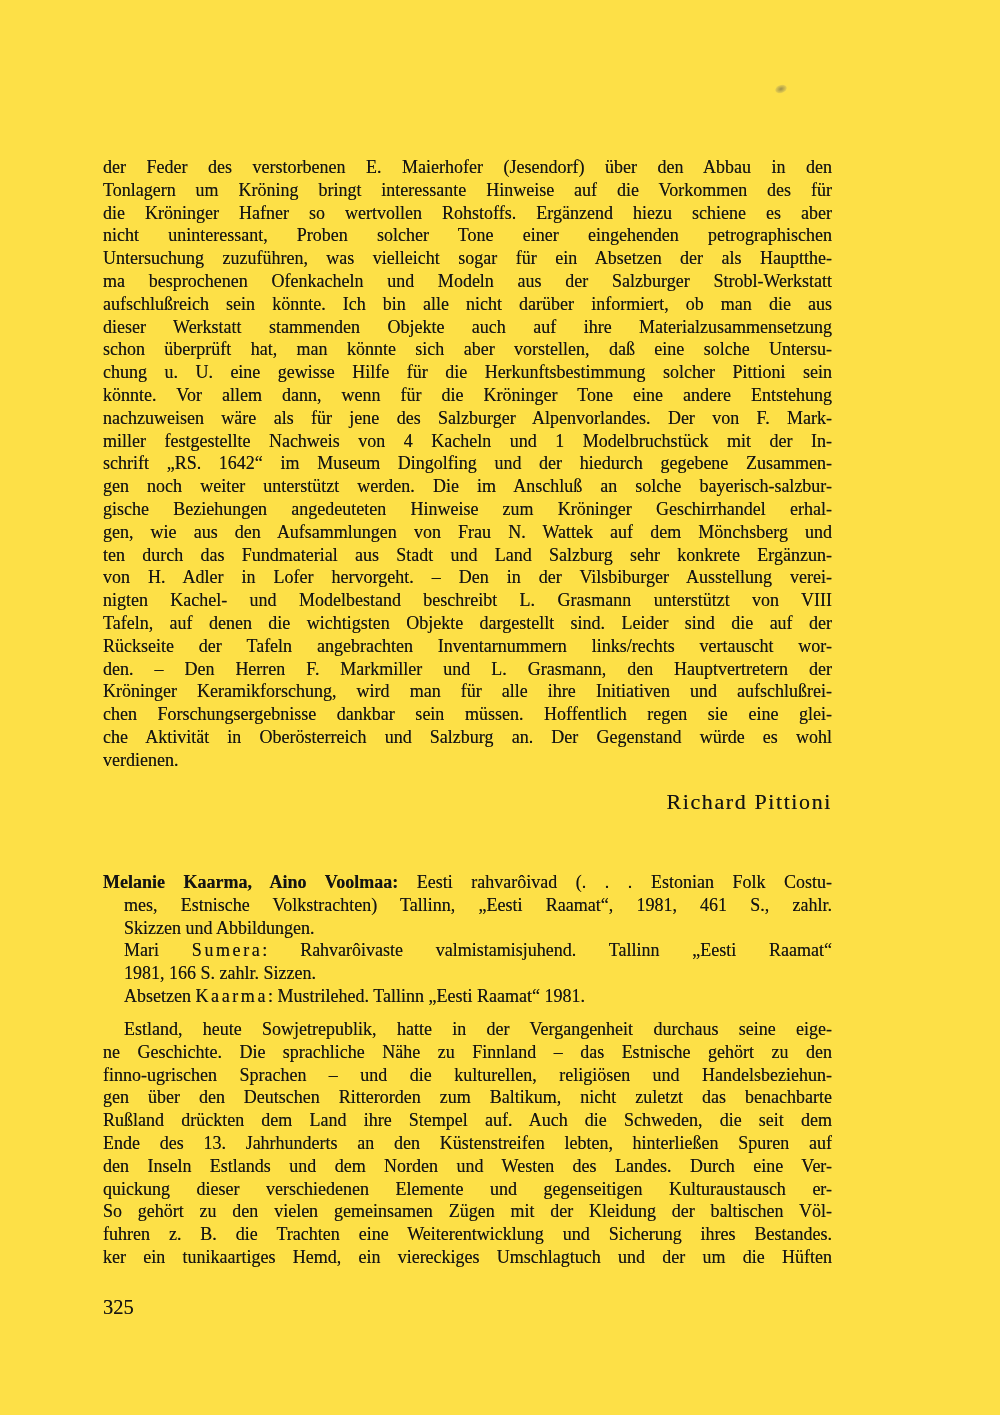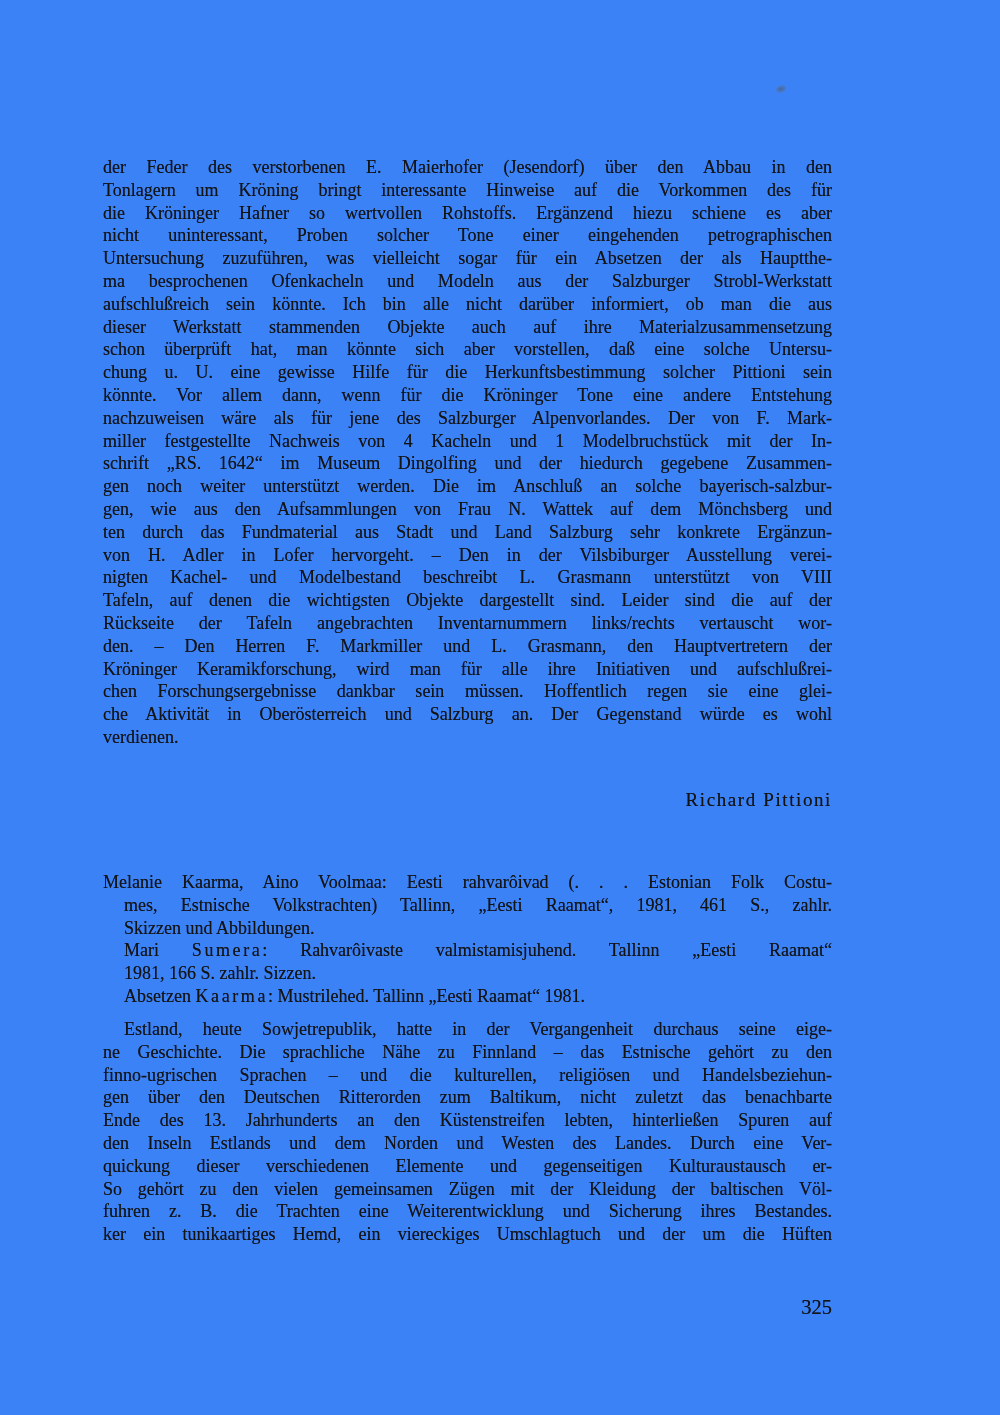--- a/index.html
+++ b/index.html
@@ -1,48 +1,47 @@
 <!DOCTYPE html>
 <html><head>
 <meta charset="utf-8">
 <style>
   html,body { margin:0; padding:0; background:#e8e8e8; }
   .page {
     position:relative;
     width:1000px; height:1415px;
-    background:#3b82f6;
+    background:#fde047;
     font-family:"Liberation Serif", serif;
     color:#141414;
     overflow:hidden;
   }
   .textcol { position:absolute; left:103px; width:729px; }
   #para1   { top:156px; }
   #biblio  { top:871px; }
   #para2   { top:1018px; }
   .line {
     font-size:18px;
     line-height:22.8px;
     text-align:justify;
     text-align-last:justify;
     text-shadow:0 0 0.5px rgba(0,0,0,0.55);
     height:22.8px;
   }
   .line.end { text-align-last:left; }
   .line.indent { padding-left:21px; }
-  .bold { font-weight:normal; }
+  .bold { font-weight:bold; }
   .spaced { letter-spacing:2.6px; }
   #signature {
     position:absolute; left:103px; top:789px; width:729px;
     text-align:right;
-    font-size:19px; letter-spacing:1.6px;
+    font-size:22px; letter-spacing:1.6px;
     text-shadow:0 0 0.5px rgba(0,0,0,0.55);
   }
   #pagenum {
     position:absolute; left:103px; top:1296px; width:729px;
-    text-align:right;
     font-size:20.5px;
     text-shadow:0 0 0.5px rgba(0,0,0,0.55);
   }
   .artifact {
     position:absolute; left:775px; top:85px;
     width:12px; height:8px;
     background:radial-gradient(ellipse at center, rgba(80,80,80,0.55), rgba(120,120,120,0.15) 70%, transparent);
     border-radius:50%;
     transform:rotate(-20deg);
   }
@@ -63,20 +62,21 @@
       <div class="line"><span>ma besprochenen Ofenkacheln und Modeln aus der Salzburger Strobl-Werkstatt</span></div>
       <div class="line"><span>aufschlußreich sein könnte. Ich bin alle nicht darüber informiert, ob man die aus</span></div>
       <div class="line"><span>dieser Werkstatt stammenden Objekte auch auf ihre Materialzusammensetzung</span></div>
       <div class="line"><span>schon überprüft hat, man könnte sich aber vorstellen, daß eine solche Untersu-</span></div>
       <div class="line"><span>chung u. U. eine gewisse Hilfe für die Herkunftsbestimmung solcher Pittioni sein</span></div>
       <div class="line"><span>könnte. Vor allem dann, wenn für die Kröninger Tone eine andere Entstehung</span></div>
       <div class="line"><span>nachzuweisen wäre als für jene des Salzburger Alpenvorlandes. Der von F. Mark-</span></div>
       <div class="line"><span>miller festgestellte Nachweis von 4 Kacheln und 1 Modelbruchstück mit der In-</span></div>
       <div class="line"><span>schrift „RS. 1642“ im Museum Dingolfing und der hiedurch gegebene Zusammen-</span></div>
       <div class="line"><span>gen noch weiter unterstützt werden. Die im Anschluß an solche bayerisch-salzbur-</span></div>
+      <div class="line"><span>gische Beziehungen angedeuteten Hinweise zum Kröninger Geschirrhandel erhal-</span></div>
       <div class="line"><span>gen, wie aus den Aufsammlungen von Frau N. Wattek auf dem Mönchsberg und</span></div>
       <div class="line"><span>ten durch das Fundmaterial aus Stadt und Land Salzburg sehr konkrete Ergänzun-</span></div>
       <div class="line"><span>von H. Adler in Lofer hervorgeht. – Den in der Vilsbiburger Ausstellung verei-</span></div>
       <div class="line"><span>nigten Kachel- und Modelbestand beschreibt L. Grasmann unterstützt von VIII</span></div>
       <div class="line"><span>Tafeln, auf denen die wichtigsten Objekte dargestellt sind. Leider sind die auf der</span></div>
       <div class="line"><span>Rückseite der Tafeln angebrachten Inventarnummern links/rechts vertauscht wor-</span></div>
       <div class="line"><span>den. – Den Herren F. Markmiller und L. Grasmann, den Hauptvertretern der</span></div>
       <div class="line"><span>Kröninger Keramikforschung, wird man für alle ihre Initiativen und aufschlußrei-</span></div>
       <div class="line"><span>chen Forschungsergebnisse dankbar sein müssen. Hoffentlich regen sie eine glei-</span></div>
       <div class="line"><span>che Aktivität in Oberösterreich und Salzburg an. Der Gegenstand würde es wohl</span></div>
@@ -92,20 +92,21 @@
       <div class="line indent"><span>Mari </span><span class="spaced">Sumera</span><span>: Rahvarôivaste valmistamisjuhend. Tallinn „Eesti Raamat“</span></div>
       <div class="line end indent"><span>1981, 166 S. zahlr. Sizzen.</span></div>
       <div class="line end indent"><span>Absetzen </span><span class="spaced">Kaarma</span><span>: Mustrilehed. Tallinn „Eesti Raamat“ 1981.</span></div>
     </div>
 
   <div id="para2" class="textcol">
       <div class="line indent"><span>Estland, heute Sowjetrepublik, hatte in der Vergangenheit durchaus seine eige-</span></div>
       <div class="line"><span>ne Geschichte. Die sprachliche Nähe zu Finnland – das Estnische gehört zu den</span></div>
       <div class="line"><span>finno-ugrischen Sprachen – und die kulturellen, religiösen und Handelsbeziehun-</span></div>
       <div class="line"><span>gen über den Deutschen Ritterorden zum Baltikum, nicht zuletzt das benachbarte</span></div>
+      <div class="line"><span>Rußland drückten dem Land ihre Stempel auf. Auch die Schweden, die seit dem</span></div>
       <div class="line"><span>Ende des 13. Jahrhunderts an den Küstenstreifen lebten, hinterließen Spuren auf</span></div>
       <div class="line"><span>den Inseln Estlands und dem Norden und Westen des Landes. Durch eine Ver-</span></div>
       <div class="line"><span>quickung dieser verschiedenen Elemente und gegenseitigen Kulturaustausch er-</span></div>
       <div class="line"><span>So gehört zu den vielen gemeinsamen Zügen mit der Kleidung der baltischen Völ-</span></div>
       <div class="line"><span>fuhren z. B. die Trachten eine Weiterentwicklung und Sicherung ihres Bestandes.</span></div>
       <div class="line"><span>ker ein tunikaartiges Hemd, ein viereckiges Umschlagtuch und der um die Hüften</span></div>
     </div>
 
   <div id="pagenum">325</div>
 

